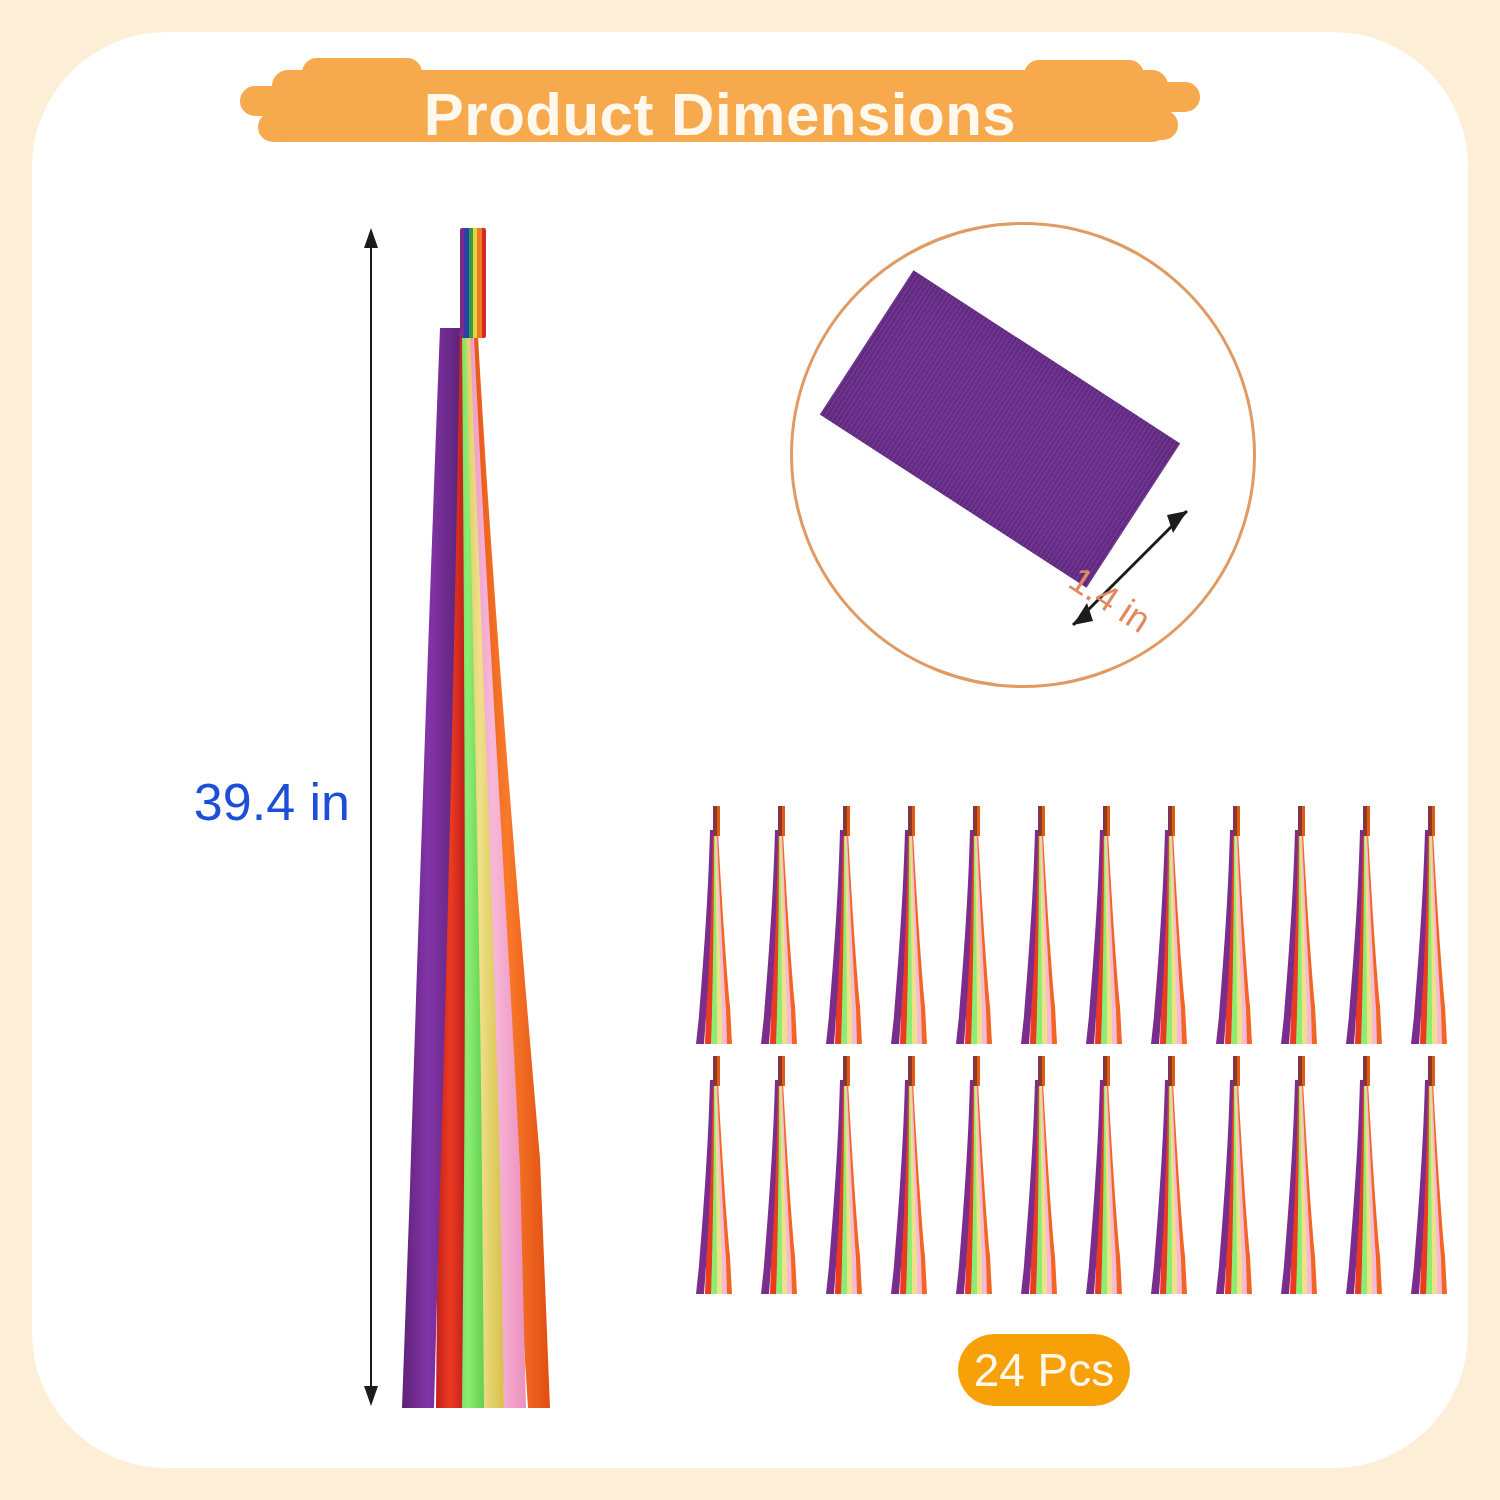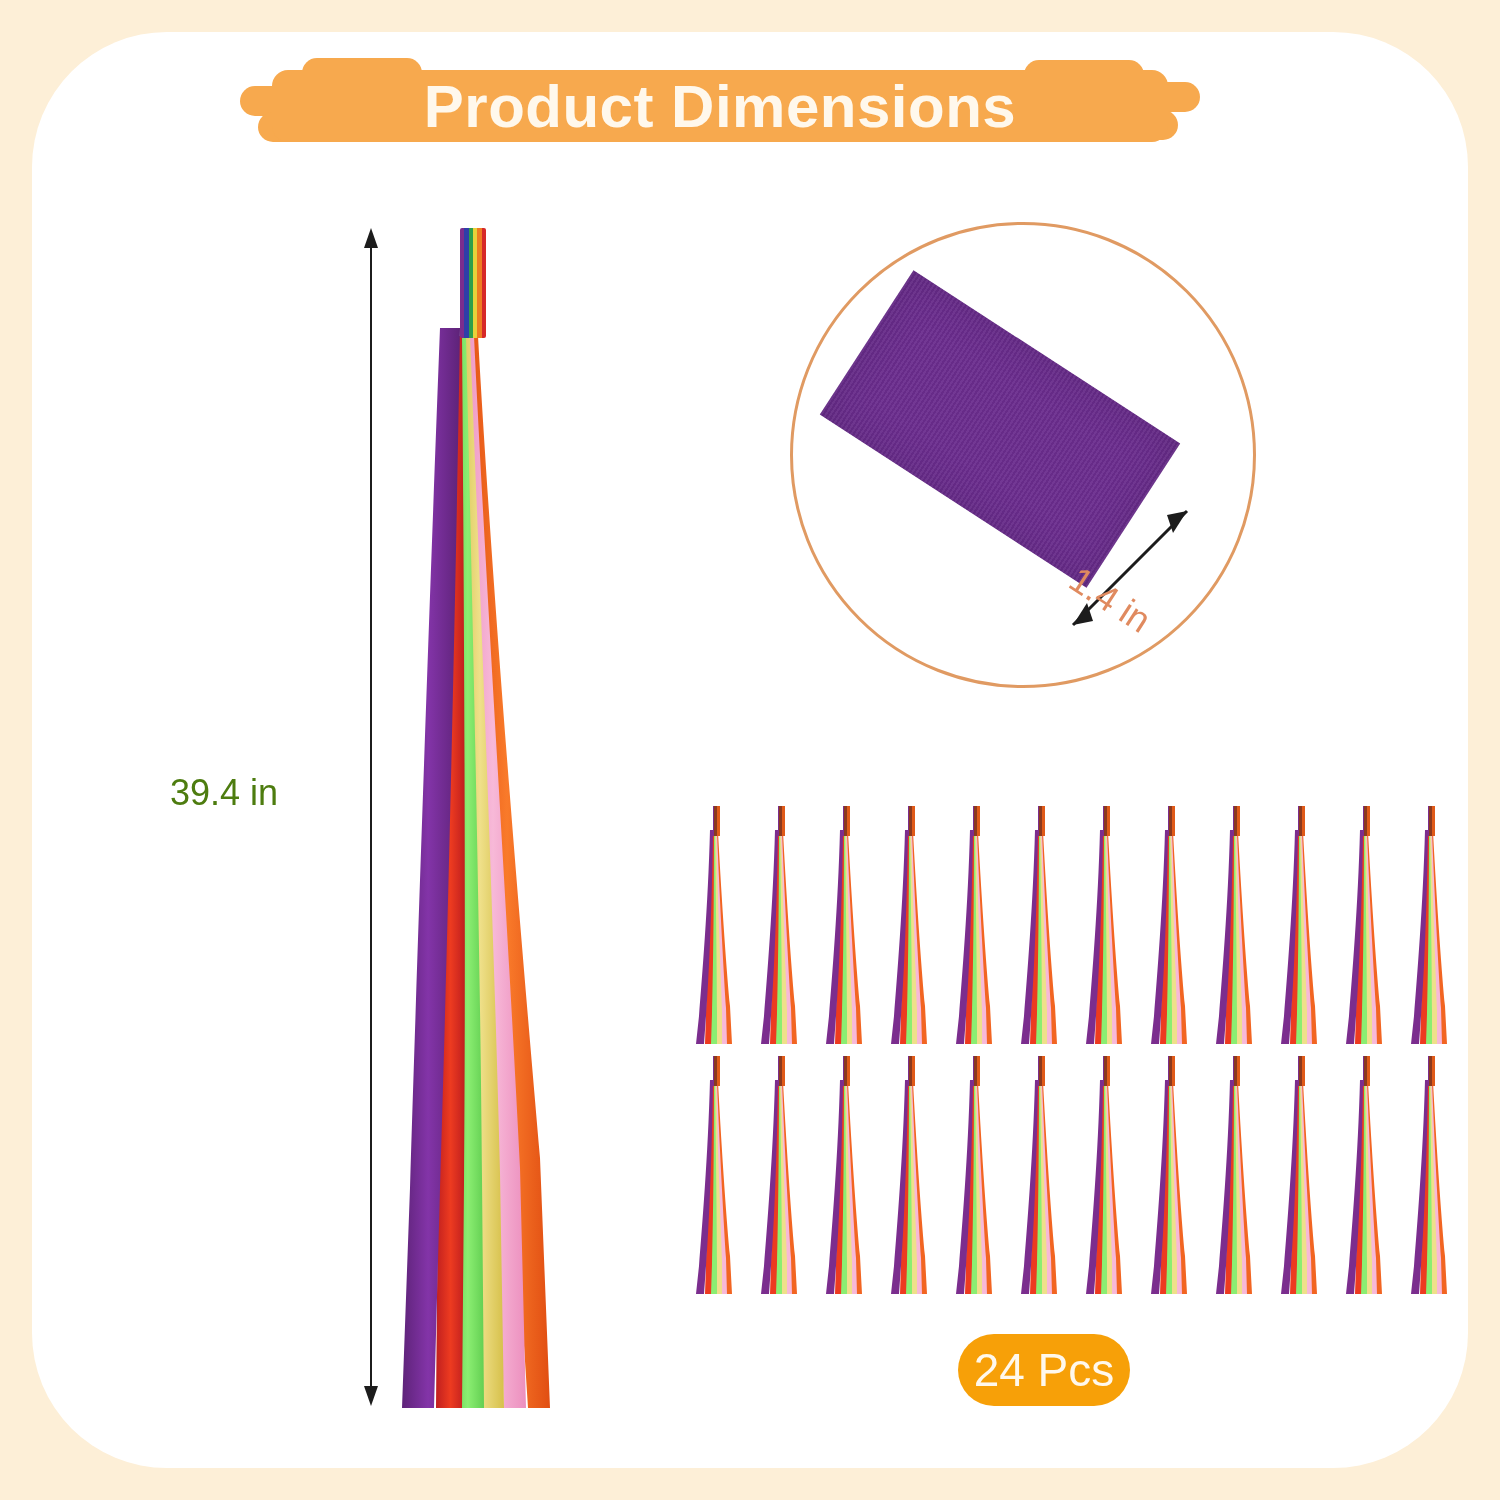--- a/index.html
+++ b/index.html
@@ -35,21 +35,21 @@
   
   .tab.l1{left:4px;  top:34px; width:120px;height:30px;}
   .tab.l2{left:22px; top:60px; width:120px;height:30px;}
   .tab.l3{left:66px; top:6px;  width:120px;height:30px;}
   
   .tab.r1{right:4px;  top:30px; width:120px;height:30px;}
   .tab.r2{right:26px; top:58px; width:120px;height:30px;}
   .tab.r3{right:60px; top:8px;  width:120px;height:30px;}
   .banner-title{
     position:absolute;
-    left:0;top:0;width:100%;height:108px;
+    left:0;top:8px;width:100%;height:108px;
     display:flex;align-items:center;justify-content:center;
     color:#FFF8EC;
     font-size:60px;
     font-weight:bold;
     letter-spacing:0.5px;
     z-index:5;
   }
 
   
   .measure-v{
@@ -72,23 +72,23 @@
     position:absolute;left:0;bottom:0;
     width:0;height:0;
     border-left:7px solid transparent;
     border-right:7px solid transparent;
     border-top:20px solid #1C1C1C;
   }
   .label-height{
     position:absolute;
     left:170px;top:772px;
     width:180px;
-    text-align:left;
-    color:#4d7c0f;
-    font-size:36px;
+    text-align:right;
+    color:#1d4ed8;
+    font-size:52px;
   }
 
   
   .ribbon-main{
     position:absolute;
     left:400px;top:228px;
     width:200px;height:1180px;
   }
 
   .handle{

